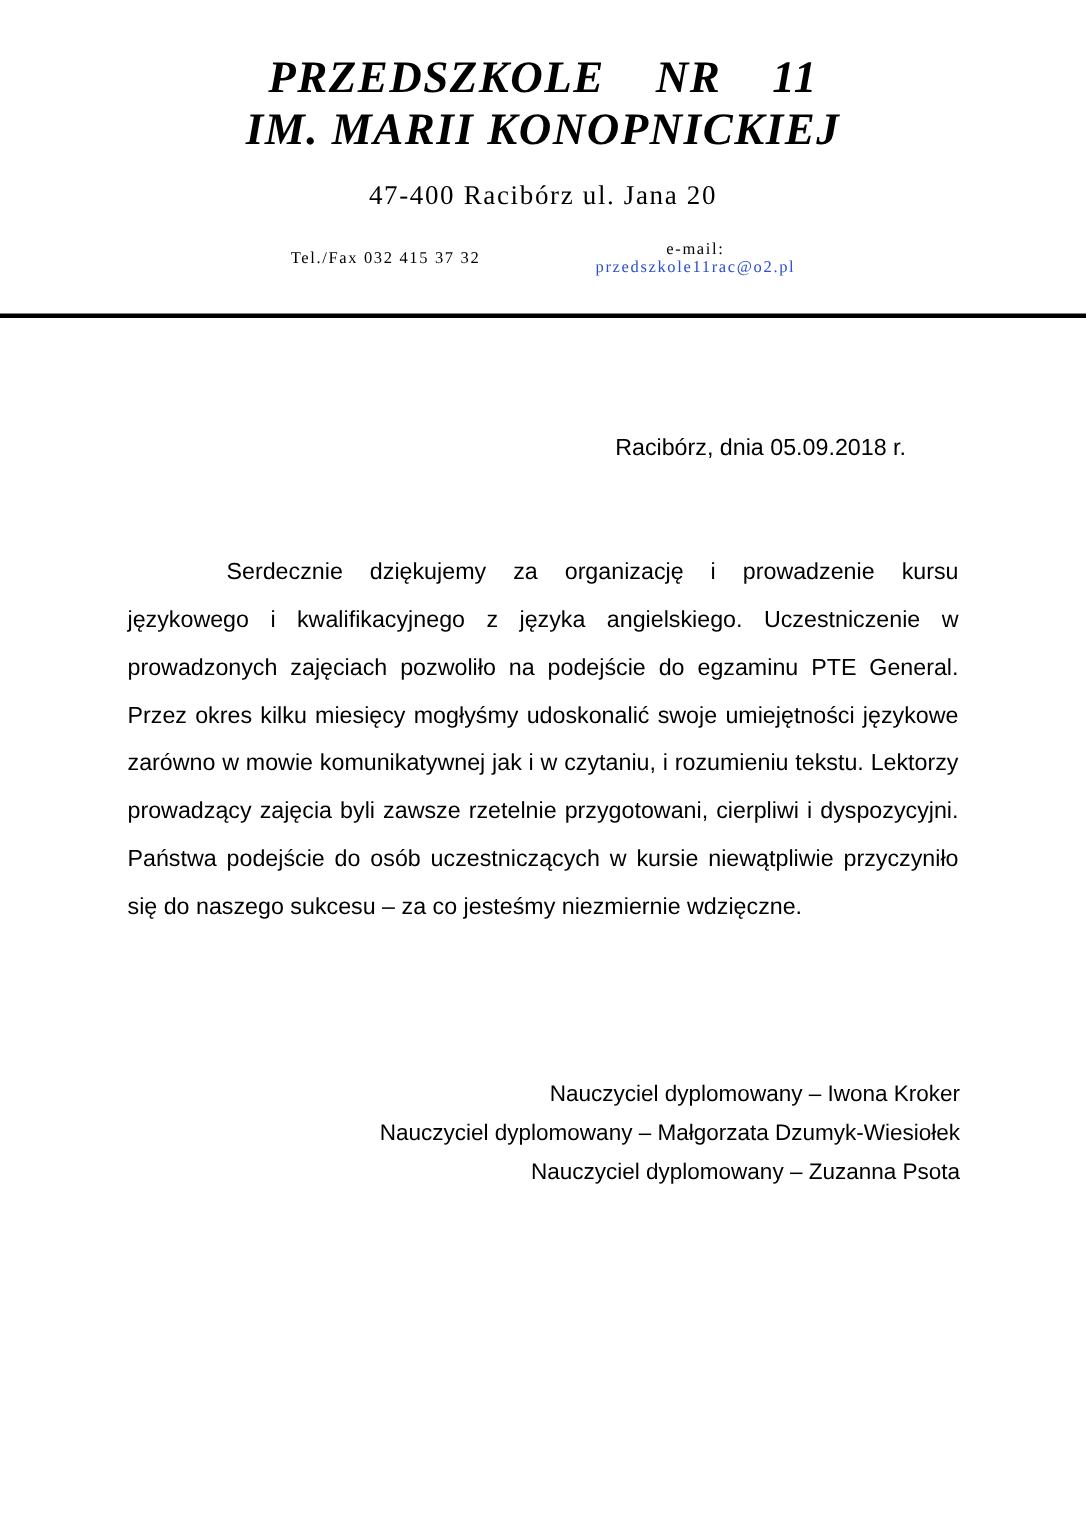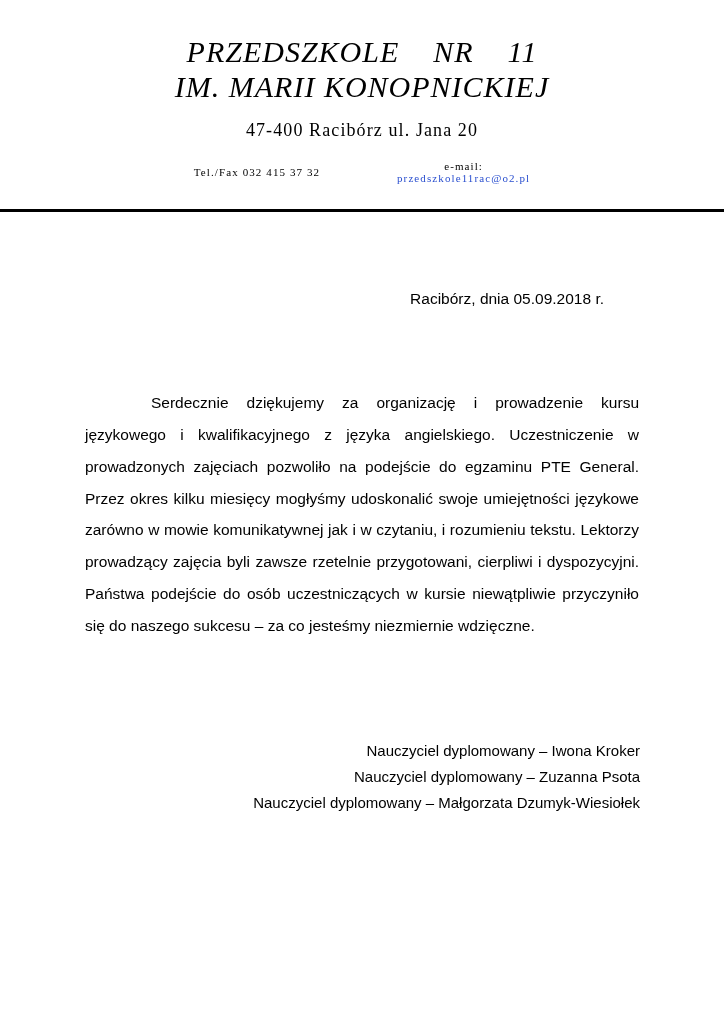--- a/index.html
+++ b/index.html
@@ -26,21 +26,21 @@
   }
 
   
   .letterhead {
     padding-top: 34px;
     text-align: center;
   }
   .school-line1,
   .school-line2 {
     font-family: "Liberation Serif", serif;
-    font-weight: normal;
+    font-weight: bold;
     font-style: italic;
     font-size: 31px;
     letter-spacing: 1px;
     line-height: 1.18;
     white-space: pre;
   }
   .school-line1 {
     font-size: 30px;
   }
   .school-line2 {
@@ -82,21 +82,21 @@
 
   
   .place-date {
     margin-top: 78px;
     text-align: right;
     font-size: 15.5px;
     padding-right: 42px;
   }
 
   .letter-body {
-    margin-top: 79px;
+    margin-top: 58px;
     font-size: 15.5px;
     line-height: 2.06;
     text-align: justify;
     text-justify: inter-word;
     padding: 0 7px 0 7px;
   }
   .letter-body .indent {
     display: inline-block;
     width: 66px;
   }
@@ -133,17 +133,17 @@
   <div class="header-rule"></div>
 
   <div class="place-date">Racibórz, dnia 05.09.2018 r.</div>
 
   <div class="letter-body">
     <span class="indent"></span><span>Serdecznie dziękujemy za organizację i prowadzenie kursu językowego i kwalifikacyjnego z języka angielskiego. Uczestniczenie w prowadzonych zajęciach pozwoliło na podejście do egzaminu PTE General. Przez okres kilku miesięcy mogłyśmy udoskonalić swoje umiejętności językowe zarówno w mowie komunikatywnej jak i w czytaniu, i rozumieniu tekstu. Lektorzy prowadzący zajęcia byli zawsze rzetelnie przygotowani, cierpliwi i dyspozycyjni. Państwa podejście do osób uczestniczących w kursie niewątpliwie przyczyniło się do naszego sukcesu – za co jesteśmy niezmiernie wdzięczne.</span>
   </div>
 
   <div class="signatures">
     <span class="signature-line">Nauczyciel dyplomowany – Iwona Kroker</span>
+    <span class="signature-line">Nauczyciel dyplomowany – Małgorzata Dzumyk-Wiesiołek</span>
     <span class="signature-line">Nauczyciel dyplomowany – Zuzanna Psota</span>
-    <span class="signature-line">Nauczyciel dyplomowany – Małgorzata Dzumyk-Wiesiołek</span>
   </div>
 
 </div>
 
 </body></html>

